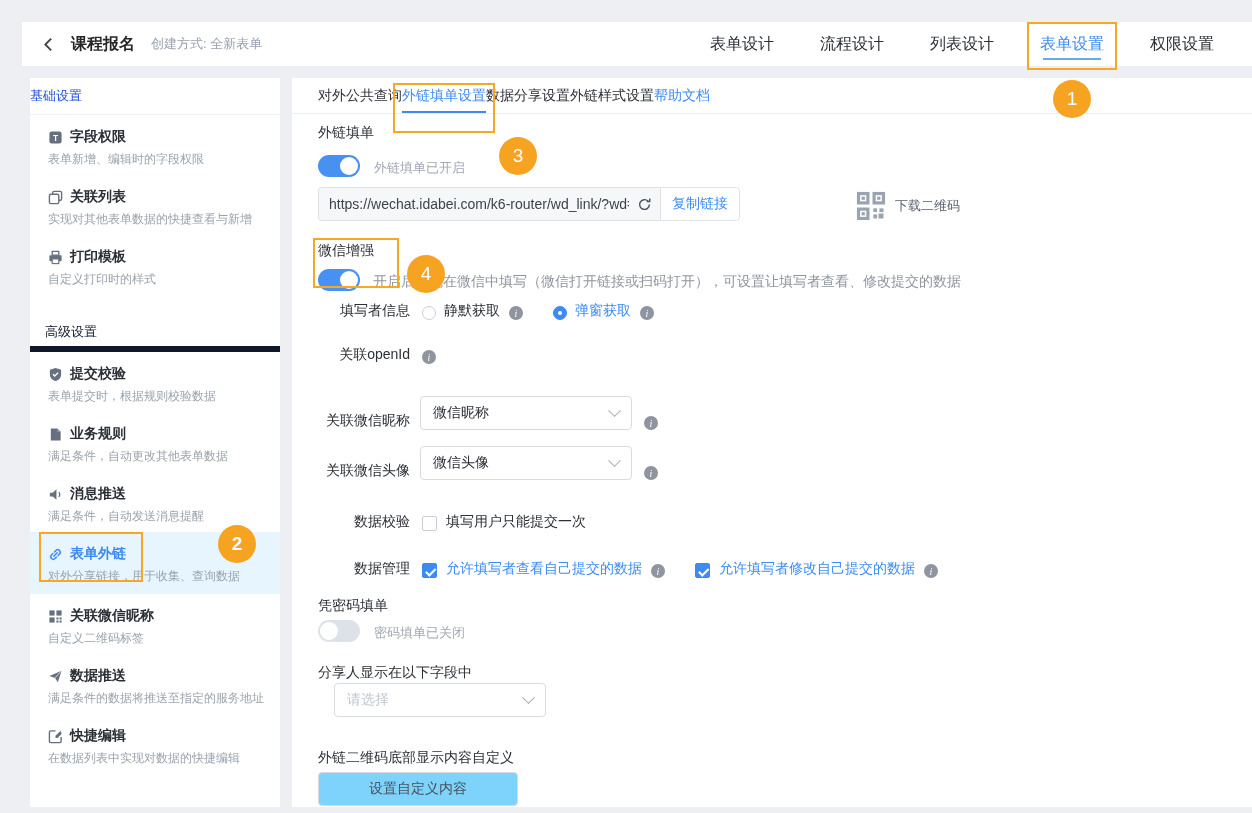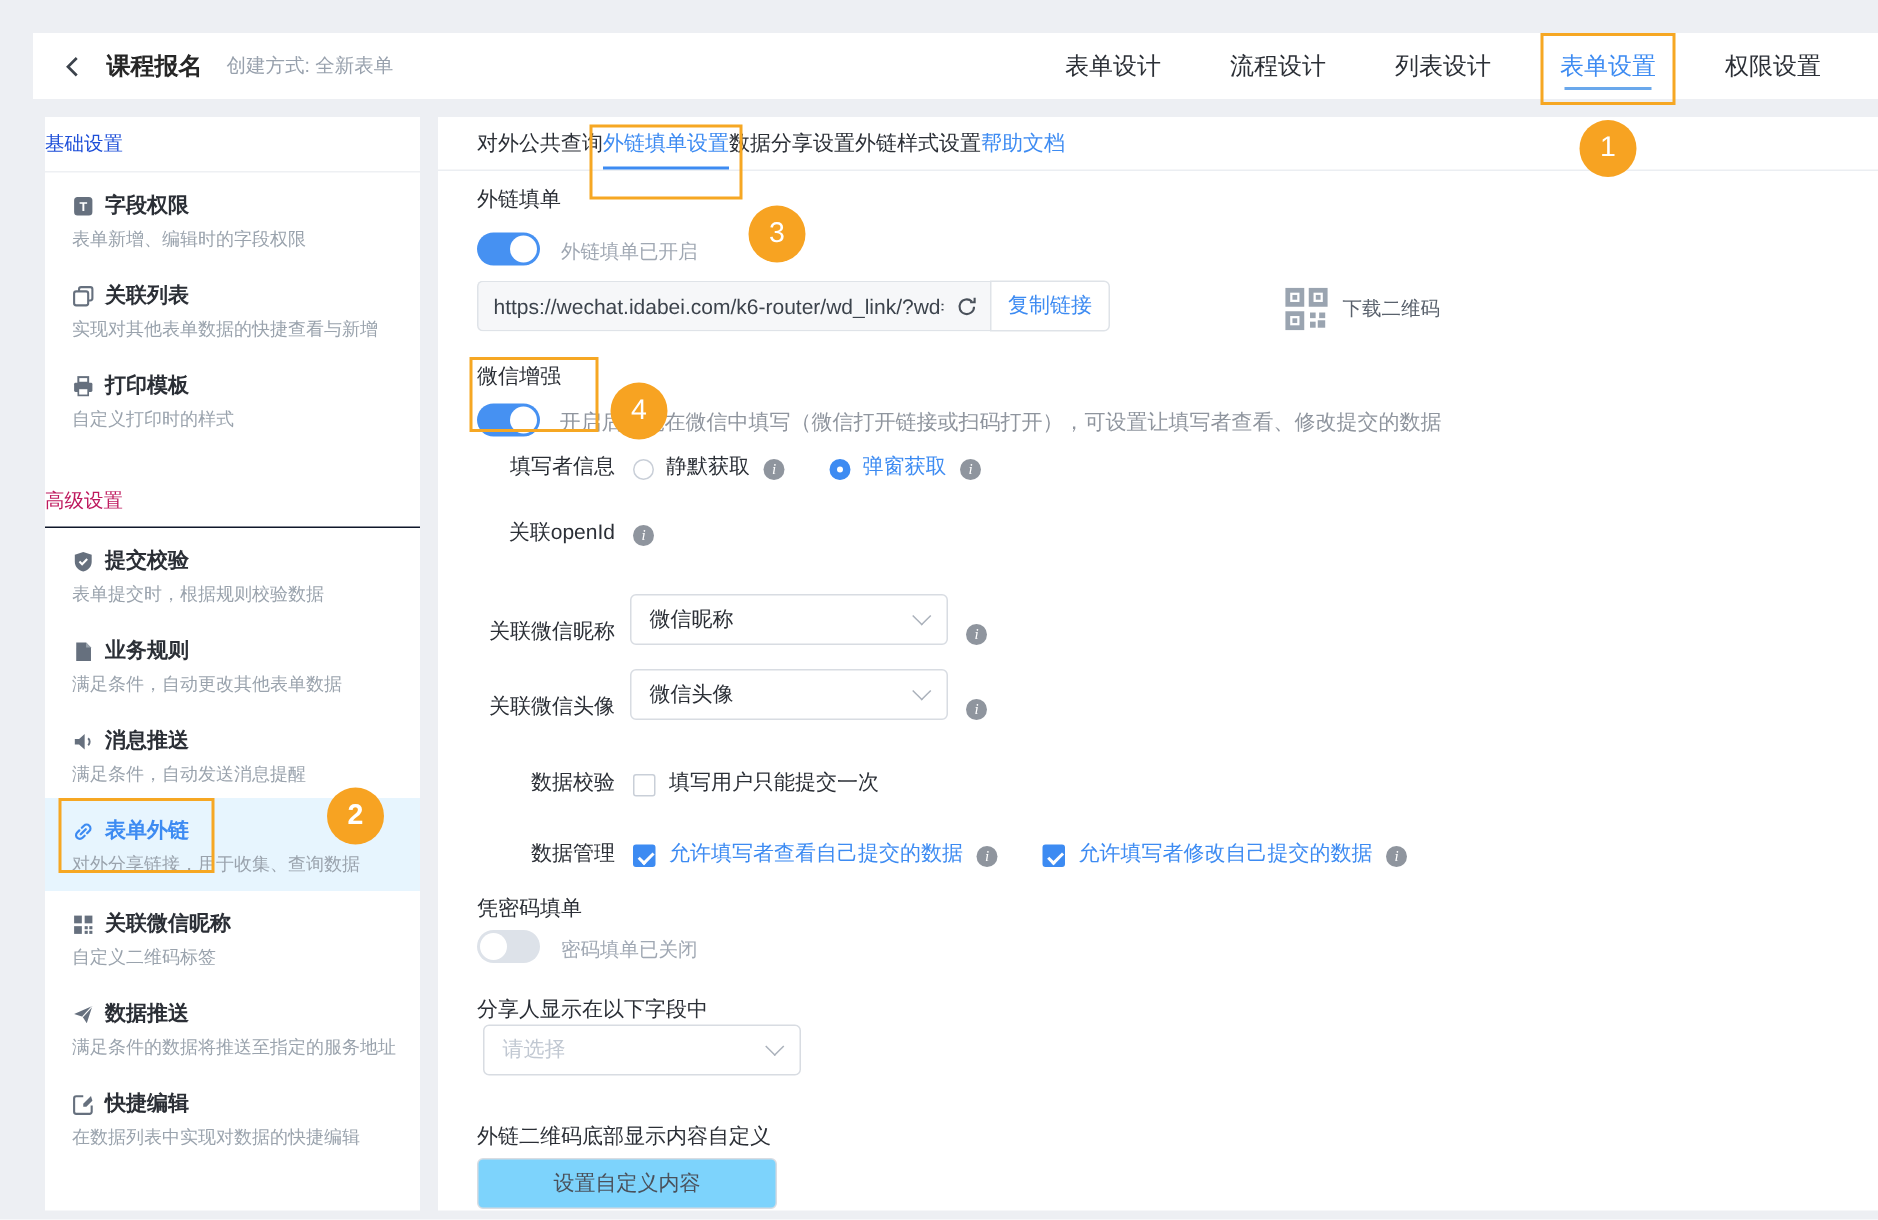--- a/index.html
+++ b/index.html
@@ -18,22 +18,22 @@
   .hsub{font-size:13px;color:#98a1ad;margin-left:16px}
   .nav{margin-left:auto;display:flex;gap:46px;padding-right:38px;height:100%;align-items:stretch}
   .navtab{font-size:16px;color:#2b2f36;cursor:pointer;position:relative;display:flex;align-items:center;white-space:nowrap}
   .navtab.active{color:#3d8bf2}
   .navtab.active .nv-underline{position:absolute;left:3px;right:3px;bottom:6px;height:2px;background:#6aa8ec}
 
   
   #sidebar{left:30px;top:78px;width:250px;height:729px;overflow:visible}
   .sec-h{height:37px;box-sizing:border-box;display:flex;align-items:center;
     font-size:13px;color:#1d4ed8;border-bottom:1px solid #eef0f3}
-  .sec-h2{height:57px;box-sizing:border-box;display:flex;align-items:center;padding-left:0;padding-top:22px;
-    font-size:13px;color:#be185d;border-bottom:1px solid #0f172a}
+  .sec-h2{height:57px;box-sizing:border-box;display:flex;align-items:center;padding-left:15px;padding-top:22px;
+    font-size:13px;color:#0f172a;border-bottom:6px solid #0f172a}
   .sitem{height:60px;box-sizing:border-box;padding:13px 16px 0 18px;cursor:pointer;position:relative}
   .sitem .ttl{display:flex;align-items:center;gap:7px;font-size:14px;font-weight:bold;color:#2b2f36;position:relative;width:max-content}
   .sitem .dsc{margin-top:5px;font-size:12px;color:#9aa3ad;white-space:nowrap}
   .sitem.active{background:#e7f5fe;height:62px}
   .sitem.active .ttl{color:#3d8bf2;font-weight:bold}
   .icn{width:15px;height:15px;display:inline-flex;flex:none}
 
   
   #main{left:292px;top:78px;width:960px;height:729px;overflow:visible}
   .tabbar{height:35px;border-bottom:1px solid #ebeef2;display:flex;align-items:stretch;padding-left:26px;}
@@ -382,21 +382,21 @@
   </div>
 
   <div class="abs lbl" style="left:26px;top:519px">凭密码填单</div>
   <div class="abs flex" style="left:26px;top:542px">
     <span class="toggle off"></span>
     <span class="tcap">密码填单已关闭</span>
   </div>
 
   <div class="abs lbl" style="left:26px;top:586px">分享人显示在以下字段中</div>
   <div class="abs" style="left:26px;top:605px">
-    <div class="select ph" style="margin-left:4px">
+    <div class="select ph" style="margin-left:16px">
       <span>请选择</span>
       <span class="chev"></span>
     </div>
   </div>
 
   <div class="abs lbl" style="left:26px;top:671px">外链二维码底部显示内容自定义</div>
   <div class="abs" style="left:26px;top:694px">
     <div class="btn">设置自定义内容</div>
   </div>
 </div>

